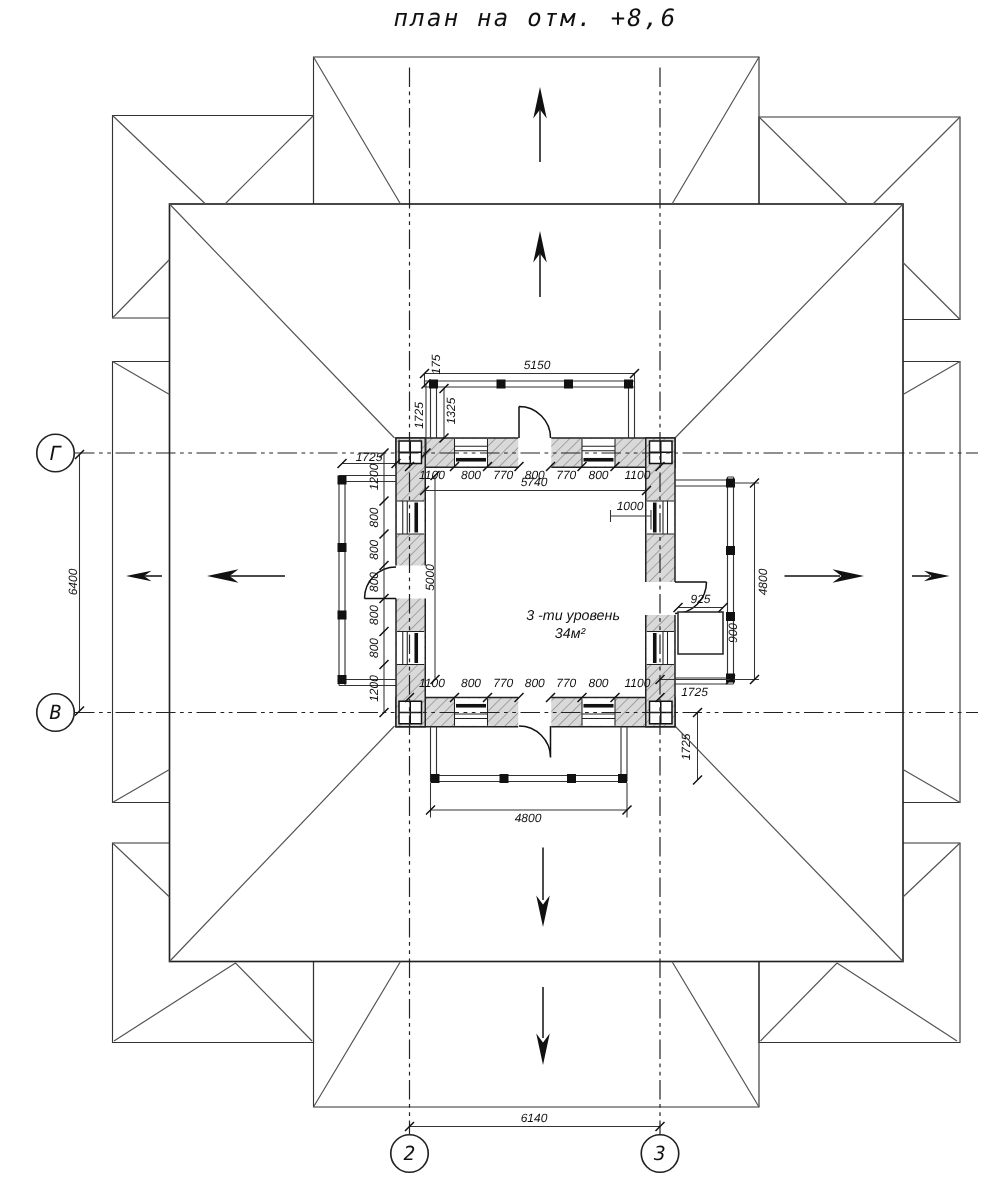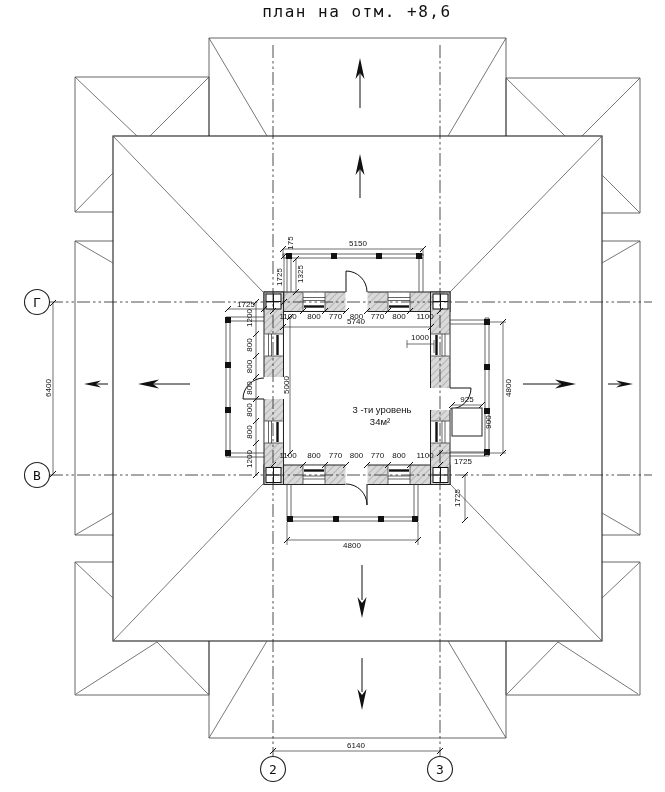--- a/index.html
+++ b/index.html
@@ -1,16 +1,16 @@
 <!DOCTYPE html>
 <html><head>
 <meta charset="utf-8">
 <style>
   html,body{margin:0;padding:0;background:#fff;}
-  #stage{width:665px;height:792px;position:relative;background:#fff;}
+  #stage{width:665px;height:792px;position:relative;background:#fff;font-style:italic;}
   svg{display:block;}
   text{font-family:"Liberation Sans",sans-serif;fill:#111;}
   .t{font-size:8px;text-anchor:middle;}
   .t9{font-size:9.5px;text-anchor:middle;}
   .tl{font-size:16px;text-anchor:middle;font-family:"DejaVu Sans Mono",monospace;letter-spacing:1.5px;}
   .ac{font-size:13px;text-anchor:middle;font-family:"DejaVu Sans Mono",monospace;}
   .ln{stroke:#222;stroke-width:1.1;fill:none;}
   .tn{stroke:#333;stroke-width:.75;fill:none;}
   .dg{stroke:#555;stroke-width:.8;fill:none;}
   .dm{stroke:#333;stroke-width:.7;fill:none;}

